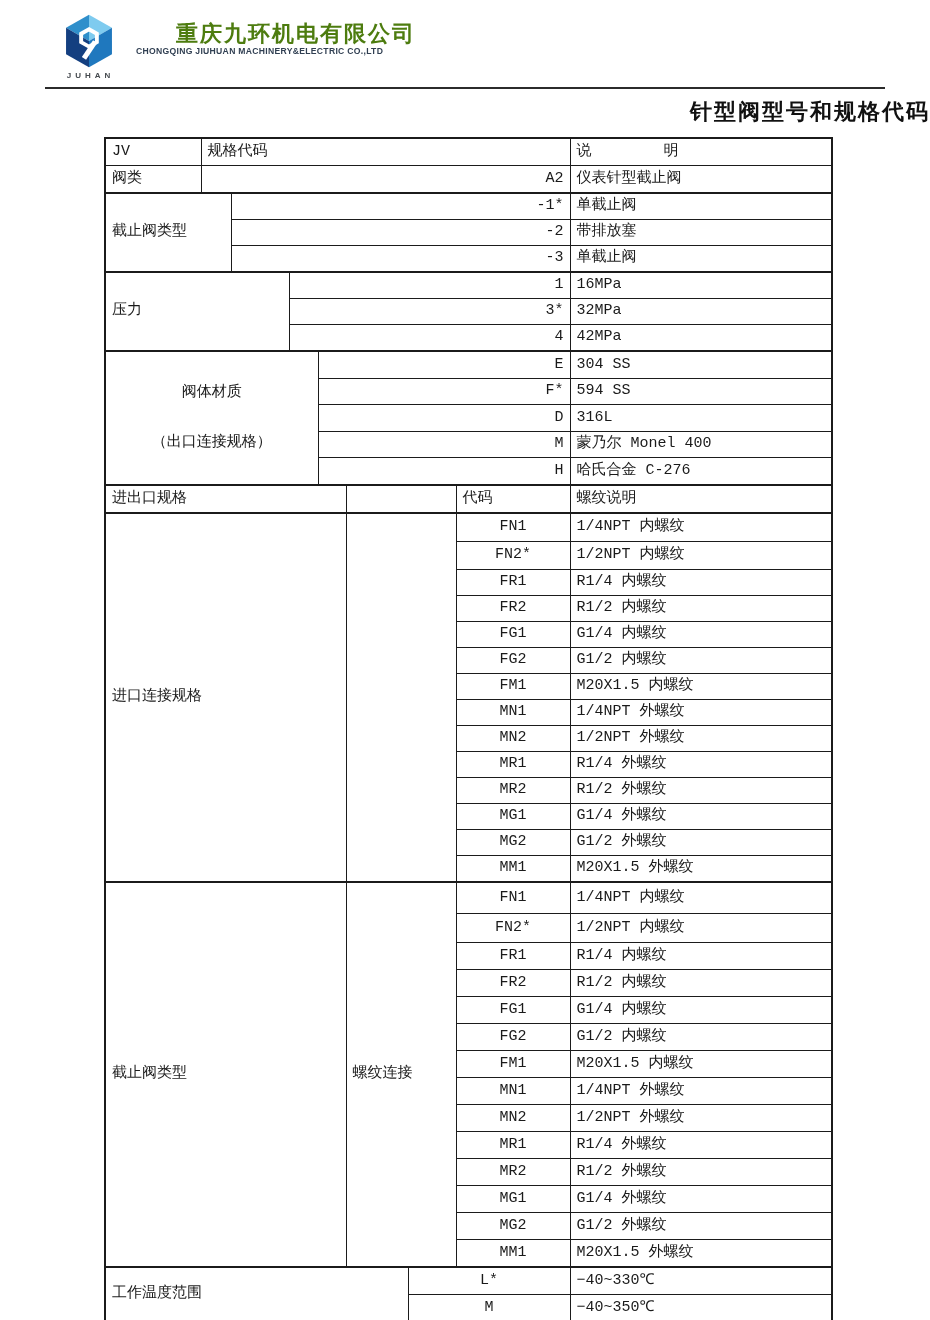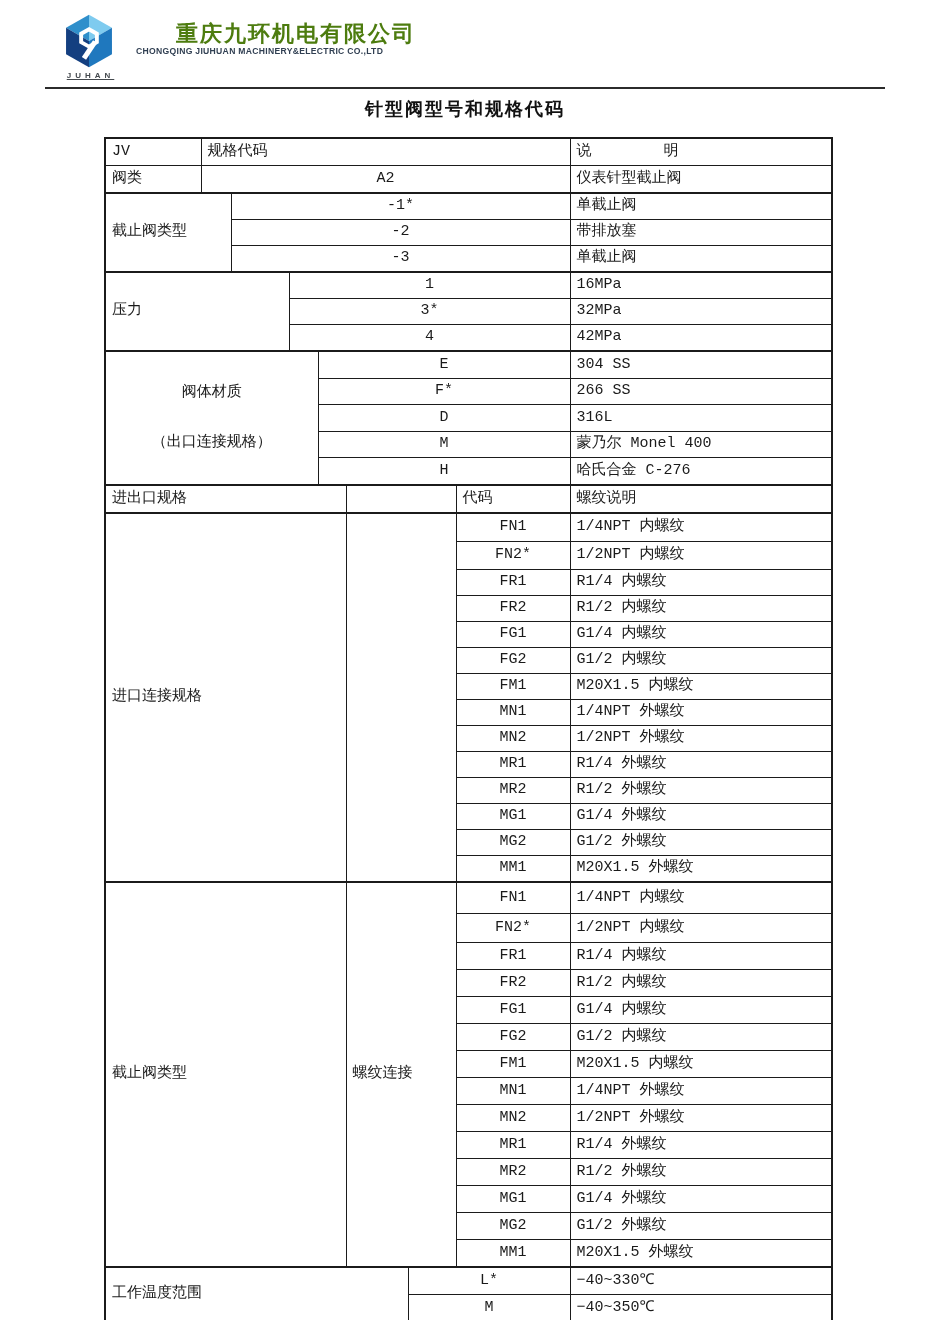--- a/index.html
+++ b/index.html
@@ -5,40 +5,40 @@
   html,body{margin:0;padding:0;background:#ffffff;}
   body{width:930px;height:1320px;position:relative;color:#1a1a1a;
        font-family:"Liberation Mono","DejaVu Sans Mono",monospace;}
   .page{position:absolute;left:0;top:0;width:930px;height:1320px;background:#fff;}
 
   
   .letterhead{position:absolute;left:56px;top:13px;display:flex;align-items:flex-start;}
   .logo-block{width:66px;text-align:center;}
   .logo-block svg{display:block;margin:0 auto;}
   .logo-word{font-family:"Liberation Sans",sans-serif;font-size:8px;font-weight:600;
-             letter-spacing:4px;color:#44494e;margin-top:2px;padding-left:3px;text-decoration:underline;}
+             letter-spacing:4px;color:#44494e;margin-top:2px;padding-left:3px;}
   .company{margin-left:14px;padding-top:9px;}
   .company-cn{font-family:Liberation Serif, serif;font-size:22px;
               font-weight:bold;color:#4d7c0f;letter-spacing:2px;line-height:1.1;margin-left:40px;}
   .company-en{font-family:"Liberation Sans",sans-serif;font-size:8.6px;font-weight:bold;
               color:#303f52;letter-spacing:0.3px;}
   .rule{position:absolute;left:45px;top:87px;width:840px;border-top:2px solid #2b2b2b;}
 
   
-  .doc-title{position:absolute;left:0;top:97px;width:930px;text-align:center;
+  .doc-title{position:absolute;left:0;top:97px;width:930px;text-align:right;
              font-family:"DejaVu Sans","Liberation Sans",sans-serif;
-             font-size:18px;font-weight:bold;letter-spacing:2px;color:#111;}
+             font-size:22px;font-weight:bold;letter-spacing:2px;color:#111;}
 
   
   table.spec{position:absolute;left:104px;top:137px;width:727px;border-collapse:collapse;
              table-layout:fixed;border:2px solid #1b1b1b;}
   table.spec td{border:1px solid #1b1b1b;font-size:15px;height:25px;vertical-align:middle;
                 padding:0 6px;overflow:hidden;white-space:pre;line-height:1.1;}
   td.ctr{text-align:left;}
-  td.code{text-align:center;padding-left:10px;}
+  td.code{text-align:right;padding-left:10px;}
   td.codectr{text-align:center;margin-left:28px;}
   tr.sep td{border-top-width:2px;}
   td.lbl2{text-align:center;line-height:1.35;margin-left:12px;}
   tr.h26 td{height:26px;} tr.h27 td{height:27px;} tr.h30 td{height:30px;} tr.h28 td{height:28px;}
 </style>
 </head>
 <body>
 
 <div class="page">
 
@@ -119,21 +119,21 @@
       <tr class="sep">
         <td class="lbl2" colspan="4" rowspan="5">
           <div>阀体材质</div>
           <div>（出口连接规格）</div>
         </td>
         <td class="code" colspan="4">E</td>
         <td class="ctr">304 SS</td>
       </tr>
       <tr>
         <td class="code" colspan="4">F*</td>
-        <td class="ctr">266 SS</td>
+        <td class="ctr">594 SS</td>
       </tr>
       <tr>
         <td class="code" colspan="4">D</td>
         <td class="ctr">316L</td>
       </tr>
       <tr>
         <td class="code" colspan="4">M</td>
         <td class="ctr">蒙乃尔 Monel 400</td>
       </tr>
       <tr>

